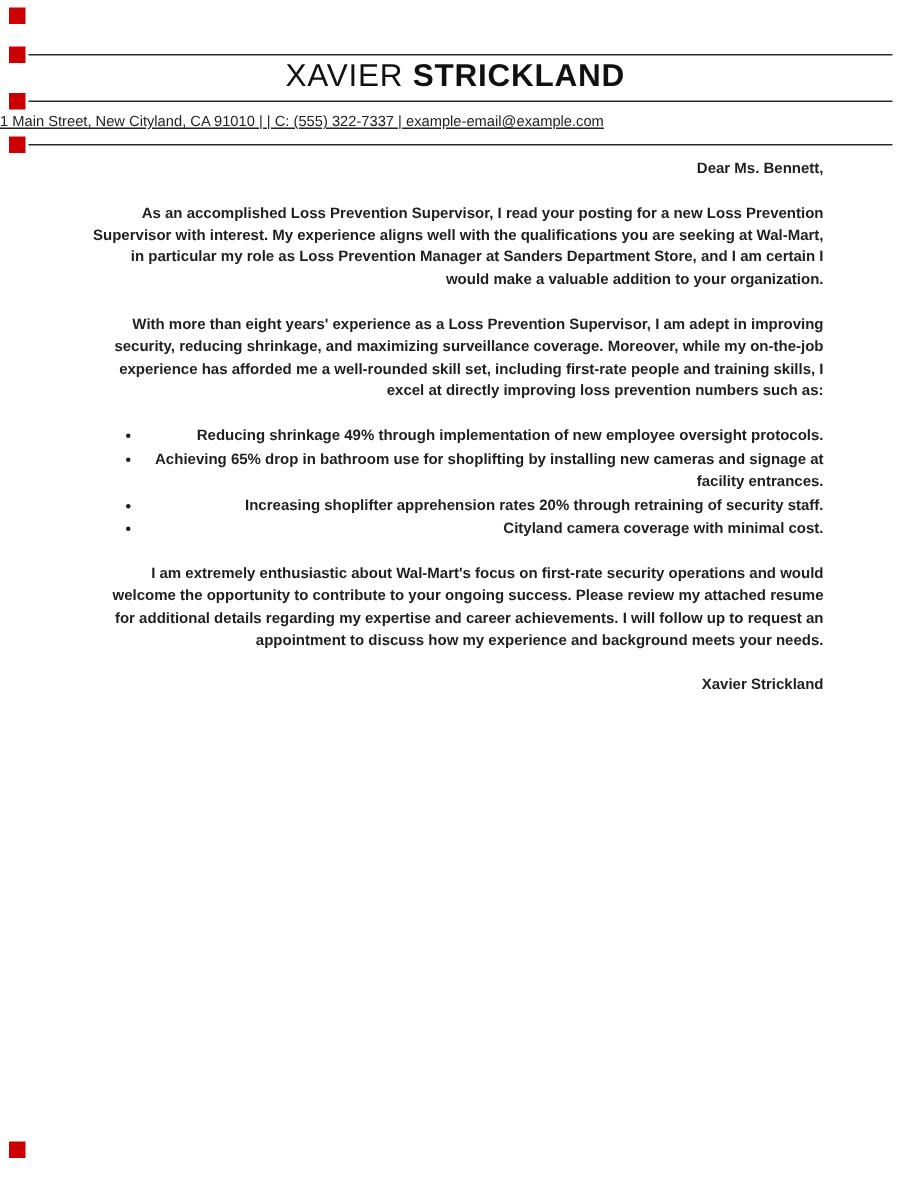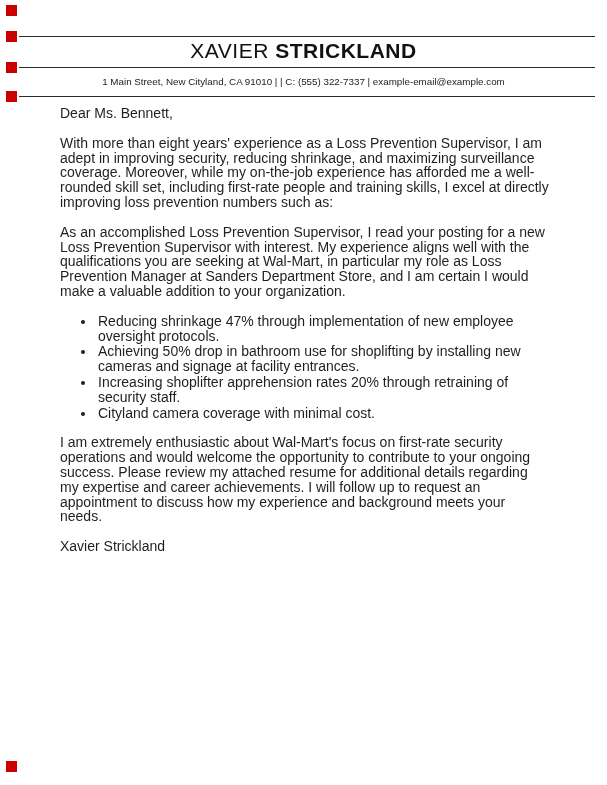--- a/index.html
+++ b/index.html
@@ -51,34 +51,36 @@
     color: #111;
   }
   .name-first { font-weight: 400; }
   .name-last  { font-weight: 700; }
 
   .contact-line {
     position: absolute;
     top: 76px;
     left: 0;
     right: 0;
-    text-align: center;
+    text-align: left;
     font-size: 9.8px;
     color: #222;
+    text-decoration: underline;
   }
 
   .letter-body {
     position: absolute;
     top: 106px;
     left: 60px;
     right: 58px;
-    font-size: 14px;
+    font-size: 10px;
     line-height: 14.8px;
     color: #1f1f1f;
-    text-align: left;
+    text-align: right;
+    font-weight: bold;
   }
   .letter-body p {
     margin: 0 0 15px 0;
   }
   .letter-body p.salutation {
     margin-bottom: 15px;
   }
   ul.bullet-list {
     margin: 0 0 15px 0;
     padding-left: 36px;
@@ -109,26 +111,26 @@
 
   <div class="name-line">
     <span class="name-first">XAVIER</span>
     <span class="name-last">STRICKLAND</span>
   </div>
 
   <div class="contact-line">1 Main Street, New Cityland, CA 91010 | | C: (555) 322-7337 | example-email@example.com</div>
 
   <div class="letter-body">
     <p class="salutation">Dear Ms. Bennett,</p>
+    <p>As an accomplished Loss Prevention Supervisor, I read your posting for a new Loss Prevention Supervisor with interest. My experience aligns well with the qualifications you are seeking at Wal-Mart, in particular my role as Loss Prevention Manager at Sanders Department Store, and I am certain I would make a valuable addition to your organization.</p>
     <p>With more than eight years' experience as a Loss Prevention Supervisor, I am adept in improving security, reducing shrinkage, and maximizing surveillance coverage. Moreover, while my on-the-job experience has afforded me a well-rounded skill set, including first-rate people and training skills, I excel at directly improving loss prevention numbers such as:</p>
-    <p>As an accomplished Loss Prevention Supervisor, I read your posting for a new Loss Prevention Supervisor with interest. My experience aligns well with the qualifications you are seeking at Wal-Mart, in particular my role as Loss Prevention Manager at Sanders Department Store, and I am certain I would make a valuable addition to your organization.</p>
 
     <ul class="bullet-list">
-      <li>Reducing shrinkage 47% through implementation of new employee oversight protocols.</li>
-      <li>Achieving 50% drop in bathroom use for shoplifting by installing new cameras and signage at facility entrances.</li>
+      <li>Reducing shrinkage 49% through implementation of new employee oversight protocols.</li>
+      <li>Achieving 65% drop in bathroom use for shoplifting by installing new cameras and signage at facility entrances.</li>
       <li>Increasing shoplifter apprehension rates 20% through retraining of security staff.</li>
       <li>Cityland camera coverage with minimal cost.</li>
     </ul>
 
     <p>I am extremely enthusiastic about Wal-Mart's focus on first-rate security operations and would welcome the opportunity to contribute to your ongoing success. Please review my attached resume for additional details regarding my expertise and career achievements. I will follow up to request an appointment to discuss how my experience and background meets your needs.</p>
     <p class="signature-block">Xavier Strickland</p>
   </div>
 
 </div>
 

